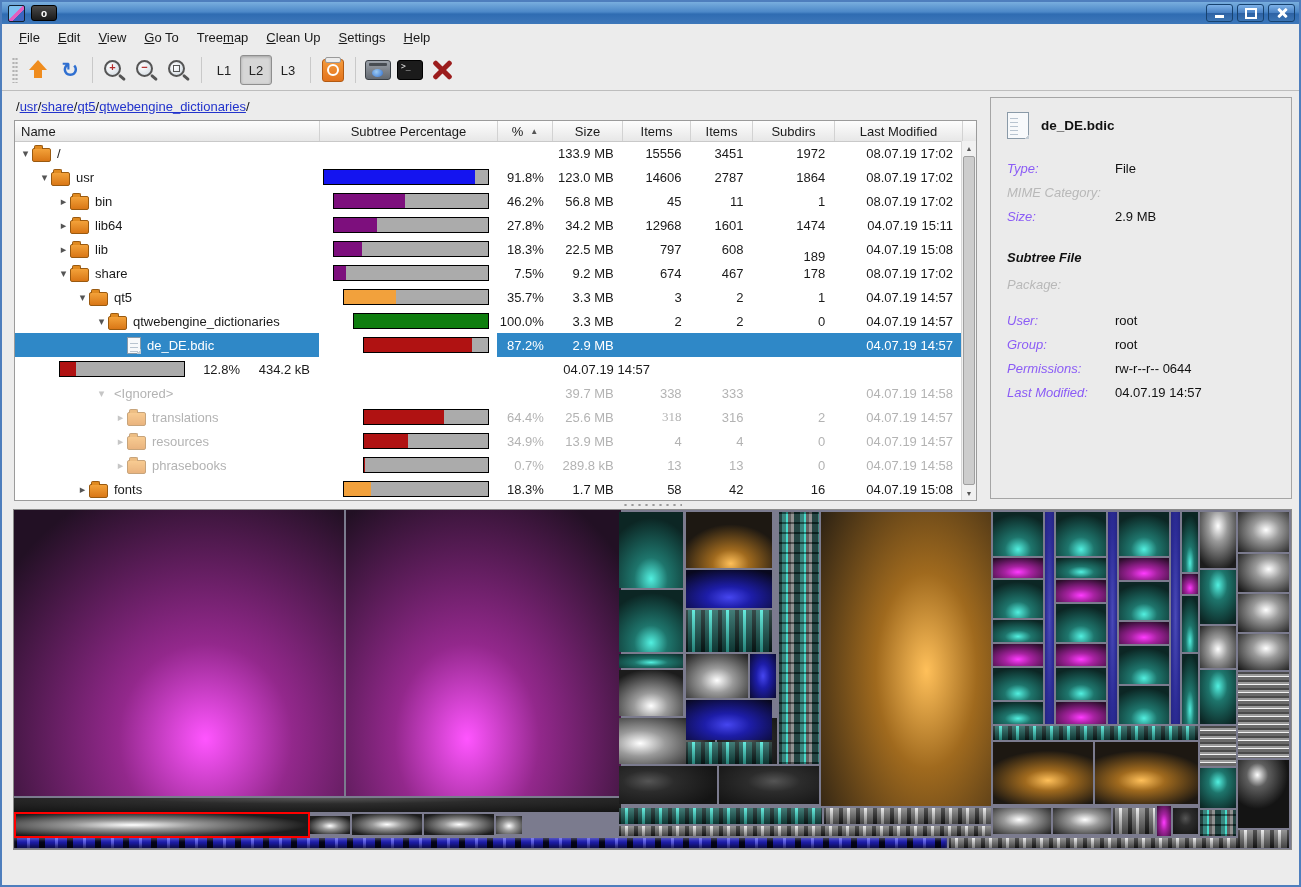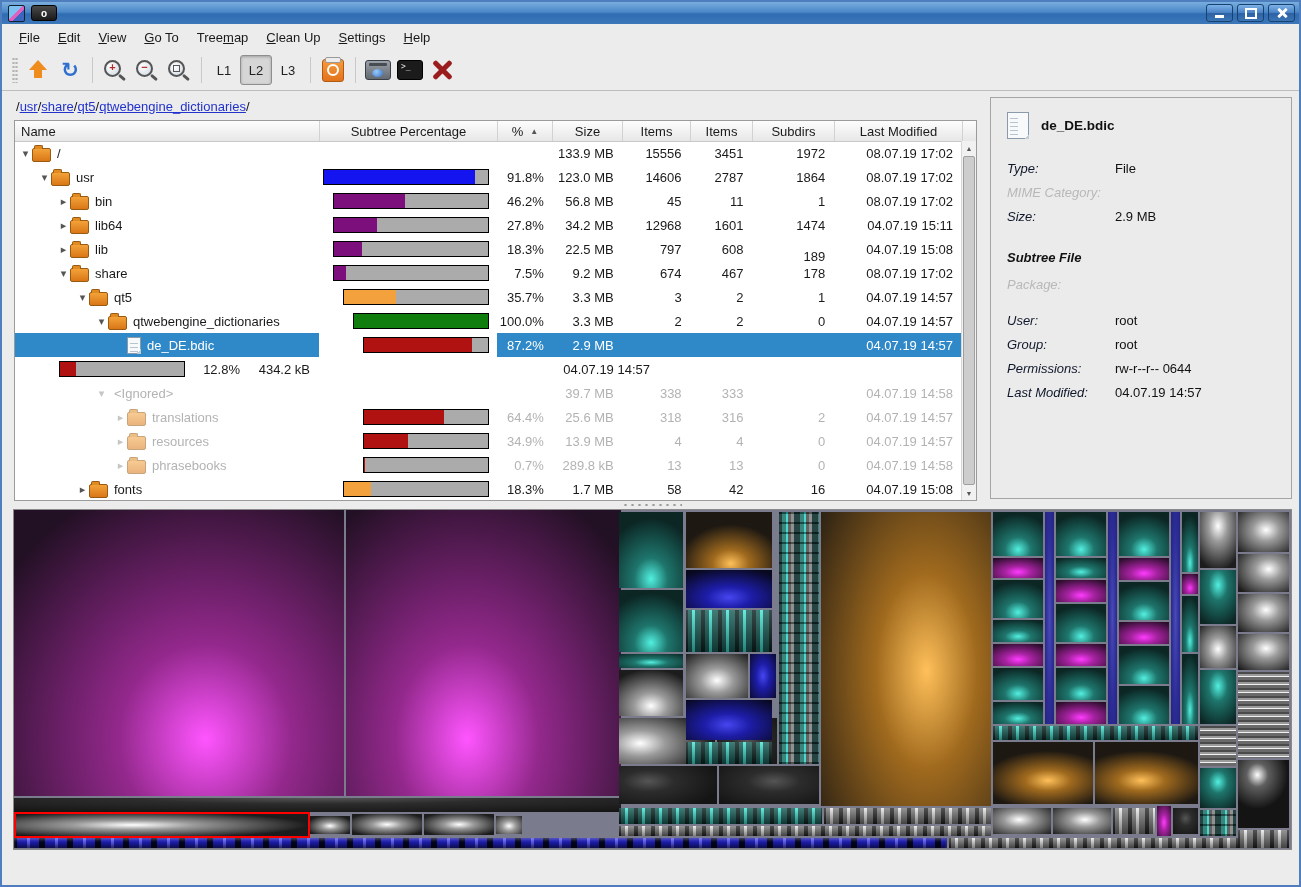--- a/index.html
+++ b/index.html
@@ -101,21 +101,21 @@
   .vs-arrow{height:14px;display:flex;align-items:center;justify-content:center;font-size:7px;color:#555;}
   .vs-thumb{position:absolute;left:1px;right:1px;top:15px;bottom:15px;background:#cdcdcd;border:1px solid #9f9f9f;border-radius:2px;}
   
   .details-panel{position:absolute;left:988px;top:95px;width:302px;height:402px;background:#ebebeb;
     border:1px solid #a5a5a5;box-sizing:border-box;padding:14px 10px 0 16px;font-size:13px;}
   .dt-header{display:flex;align-items:center;gap:12px;margin-bottom:22px;}
   .icon-file.lg{width:20px;height:25px;}
   .dt-title{font-weight:bold;font-size:13.5px;color:#111;}
   .dt-row{display:flex;margin-bottom:9px;}
   .dt-row.gap{margin-top:21px;}
-  .dt-label{width:108px;font-style:italic;color:#0f172a;flex:none;}
+  .dt-label{width:108px;font-style:italic;color:#8b5cf6;flex:none;}
   .dt-row.dim .dt-label{color:#b8b8b8;}
   .dt-value{color:#111;}
   .dt-heading{font-weight:bold;font-style:italic;color:#111;margin-bottom:12px;margin-top:26px;}
   
   .splitter{position:absolute;left:620px;top:501px;width:60px;height:4px;
     background-image:radial-gradient(circle,#9a9a9a 1px,transparent 1.3px);background-size:7px 4px;background-repeat:repeat-x;}
   
   .treemap{position:absolute;left:11px;top:507px;width:1279px;height:341px;border:1px solid #8a8a8a;
     background:#7b7b8e;box-sizing:border-box;overflow:hidden;}
   .tile{position:absolute;}
@@ -448,21 +448,21 @@
             <span class="icon-folder"></span>
             <span class="label">translations</span>
           </div>
           <div class="td td-bar" style="width: 178px;">
             <div class="pbar" style="margin-left: 44px;">
               <div class="pfill" style="width: 64.4%; background: rgb(176, 18, 18);"></div>
             </div>
           </div>
           <div class="td num" style="width: 55px;">64.4%</div>
           <div class="td num" style="width: 70px;">25.6 MB</div>
-          <div class="td num" style="width: 68px;">318</div>
+          <div class="td num" style="width: 68px; font-family: Liberation Serif, serif;">318</div>
           <div class="td num" style="width: 62px;">316</div>
           <div class="td num" style="width: 82px;">2</div>
           <div class="td num" style="width: 128px;">04.07.19 14:57</div>
         </div>
         <div class="tr dim">
           <div class="td td-name" style="width: 305px; padding-left: 99px;">
             <span class="arrow">▸</span>
             <span class="icon-folder"></span>
             <span class="label">resources</span>
           </div>

